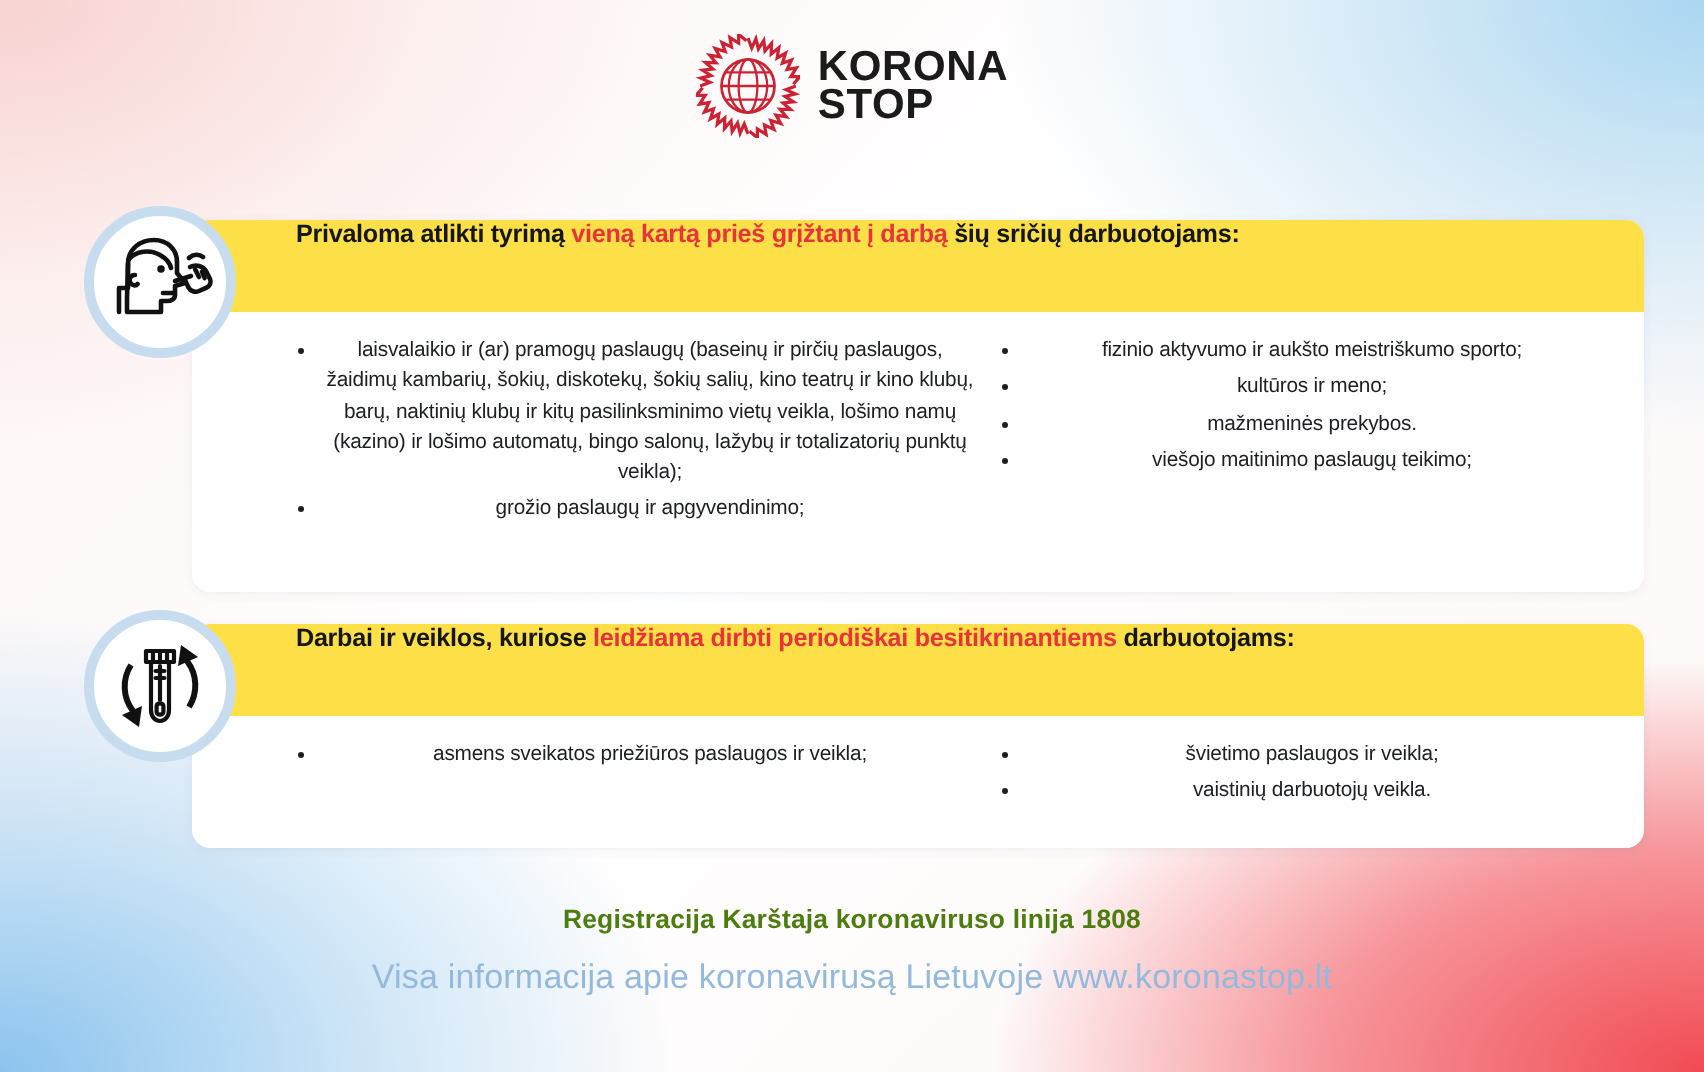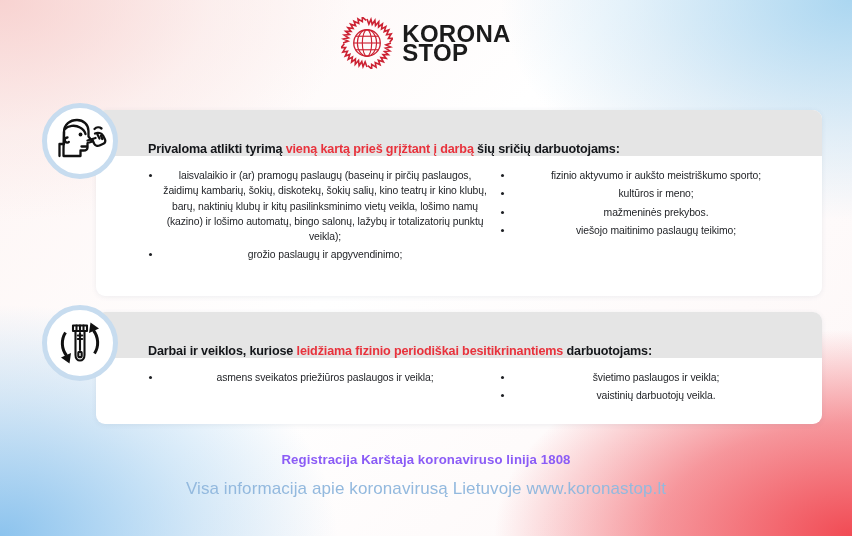--- a/index.html
+++ b/index.html
@@ -34,43 +34,43 @@
     top: 17px;
     display: flex;
     justify-content: center;
     align-items: center;
     gap: 9px;
   }
   .logo-mark { width: 52px; height: 52px; display: block; }
   .logo-text {
     font-family: "Liberation Sans", sans-serif;
     font-weight: bold;
-    font-size: 24px;
+    font-size: 21px;
     line-height: 19px;
     color: #1b1b1b;
     letter-spacing: 0.3px;
   }
   .logo-text div { display: block; }
 
   
   .card {
     position: absolute;
     background: #ffffff;
     border-radius: 9px;
     box-shadow: 0 1px 5px rgba(90,110,140,0.10);
     overflow: hidden;
   }
   #card-1 { left: 96px; top: 110px; width: 726px; height: 186px; }
   #card-2 { left: 96px; top: 312px; width: 726px; height: 112px; }
 
   .card-head {
-    background: #e5e5e5;
+    background: #fde047;
     height: 46px;
     display: flex;
-    align-items: flex-end;
+    align-items: flex-start;
     padding-left: 52px;
     box-sizing: border-box;
   }
   #card-2 .card-head { padding-left: 52px; }
 
   .head-text {
     font-family: "Liberation Sans", sans-serif;
     font-weight: bold;
     font-size: 12.6px;
     color: #14161a;
@@ -135,21 +135,21 @@
     position: absolute;
     left: 0; right: 0;
     top: 450px;
     text-align: center;
   }
   .f-strong {
     font-family: "Liberation Sans", sans-serif;
     font-weight: bold;
     font-size: 13.2px;
     line-height: 19px;
-    color: #8b5cf6;
+    color: #4d7c0f;
     letter-spacing: 0.1px;
   }
   .f-light {
     font-family: "Liberation Sans", sans-serif;
     font-size: 17px;
     line-height: 18px;
     color: #93b9de;
     margin-top: 11px;
     letter-spacing: 0.1px;
   }
@@ -225,21 +225,21 @@
       <path d="M44.5 18.5 L46.5 22.5"></path>
       <path d="M48 19.8 L49.3 23"></path>
 
       <path d="M41.5 13 C43.5 11 46.5 10.8 48.5 12.5"></path>
     </g>
   </svg>
 </div>
 
 <div class="card" id="card-2">
   <div class="card-head">
-    <div class="head-text"><span>Darbai ir veiklos, kuriose </span><span class="hl">leidžiama fizinio periodiškai besitikrinantiems</span><span> darbuotojams:</span></div>
+    <div class="head-text"><span>Darbai ir veiklos, kuriose </span><span class="hl">leidžiama dirbti periodiškai besitikrinantiems</span><span> darbuotojams:</span></div>
   </div>
   <div class="card-body">
     <div class="col col-left">
       <ul class="bl">
         <li>asmens sveikatos priežiūros paslaugos ir veikla;</li>
       </ul>
     </div>
     <div class="col col-right">
       <ul class="bl">
         <li>švietimo paslaugos ir veikla;</li>

